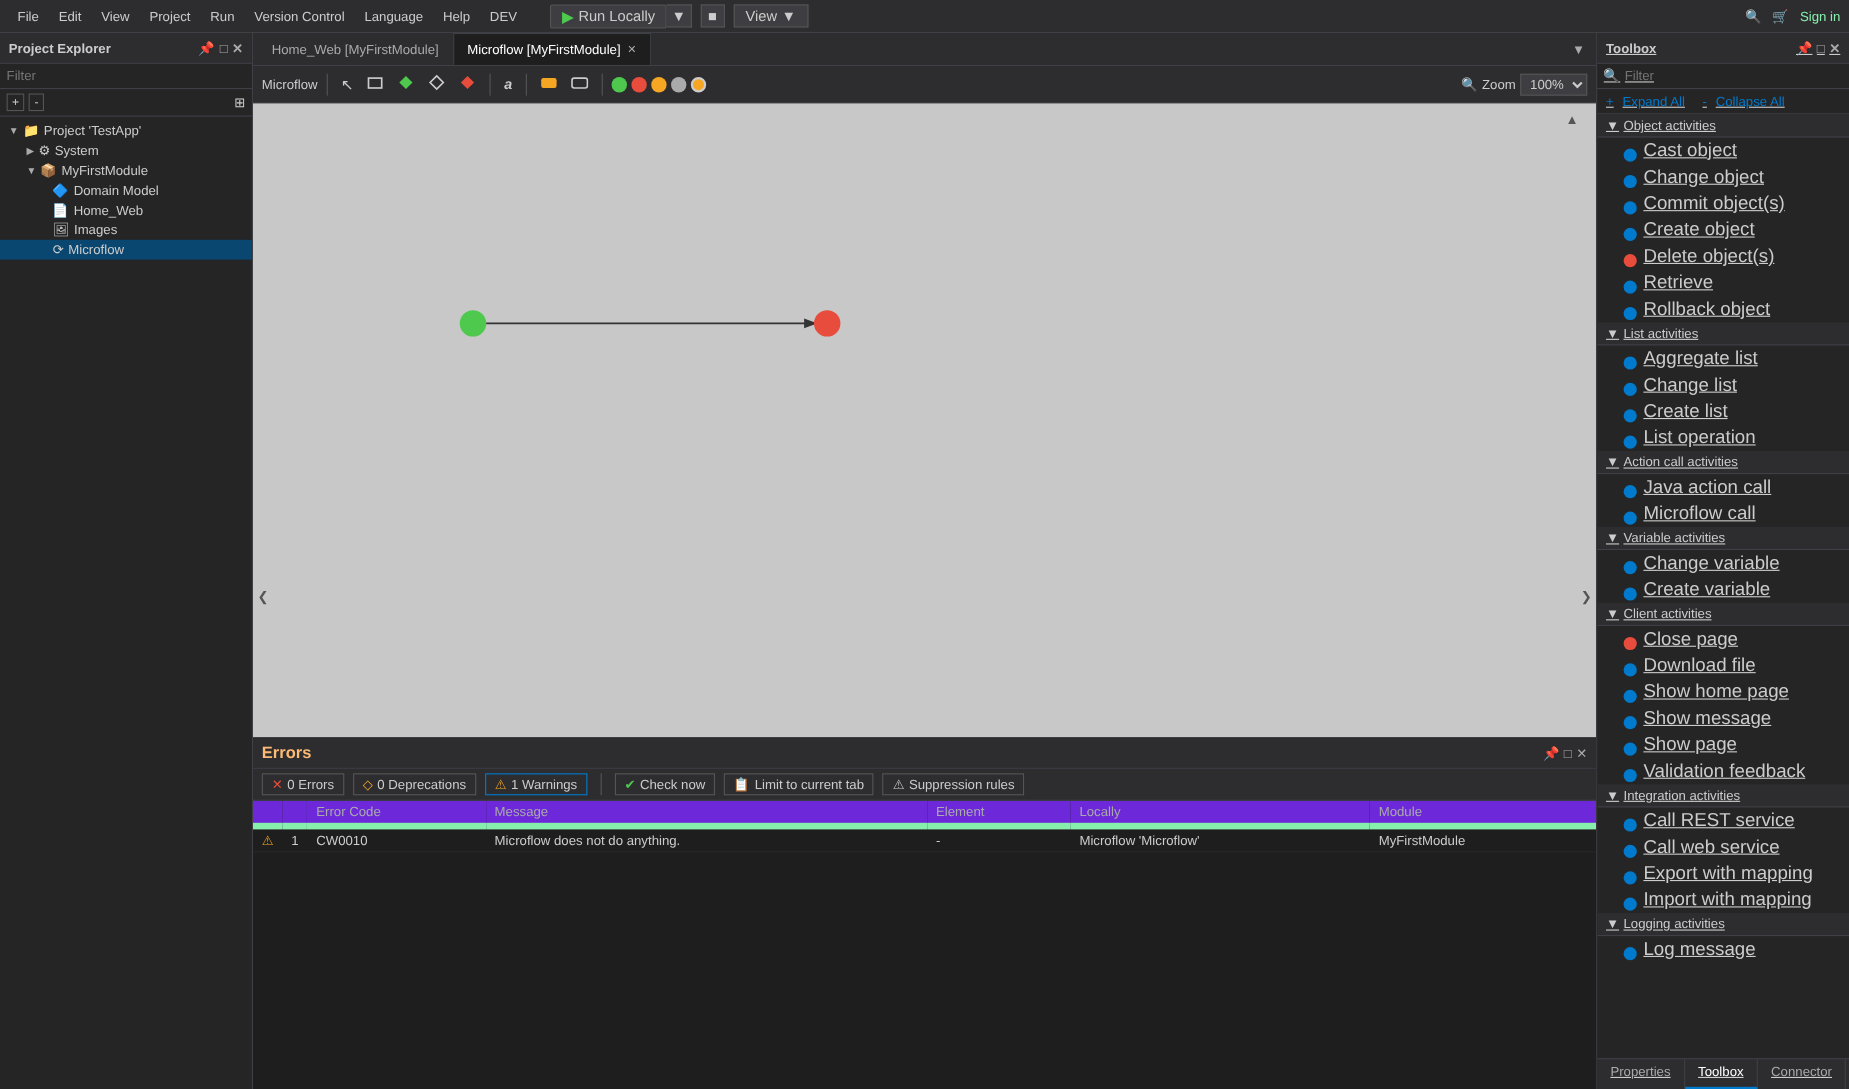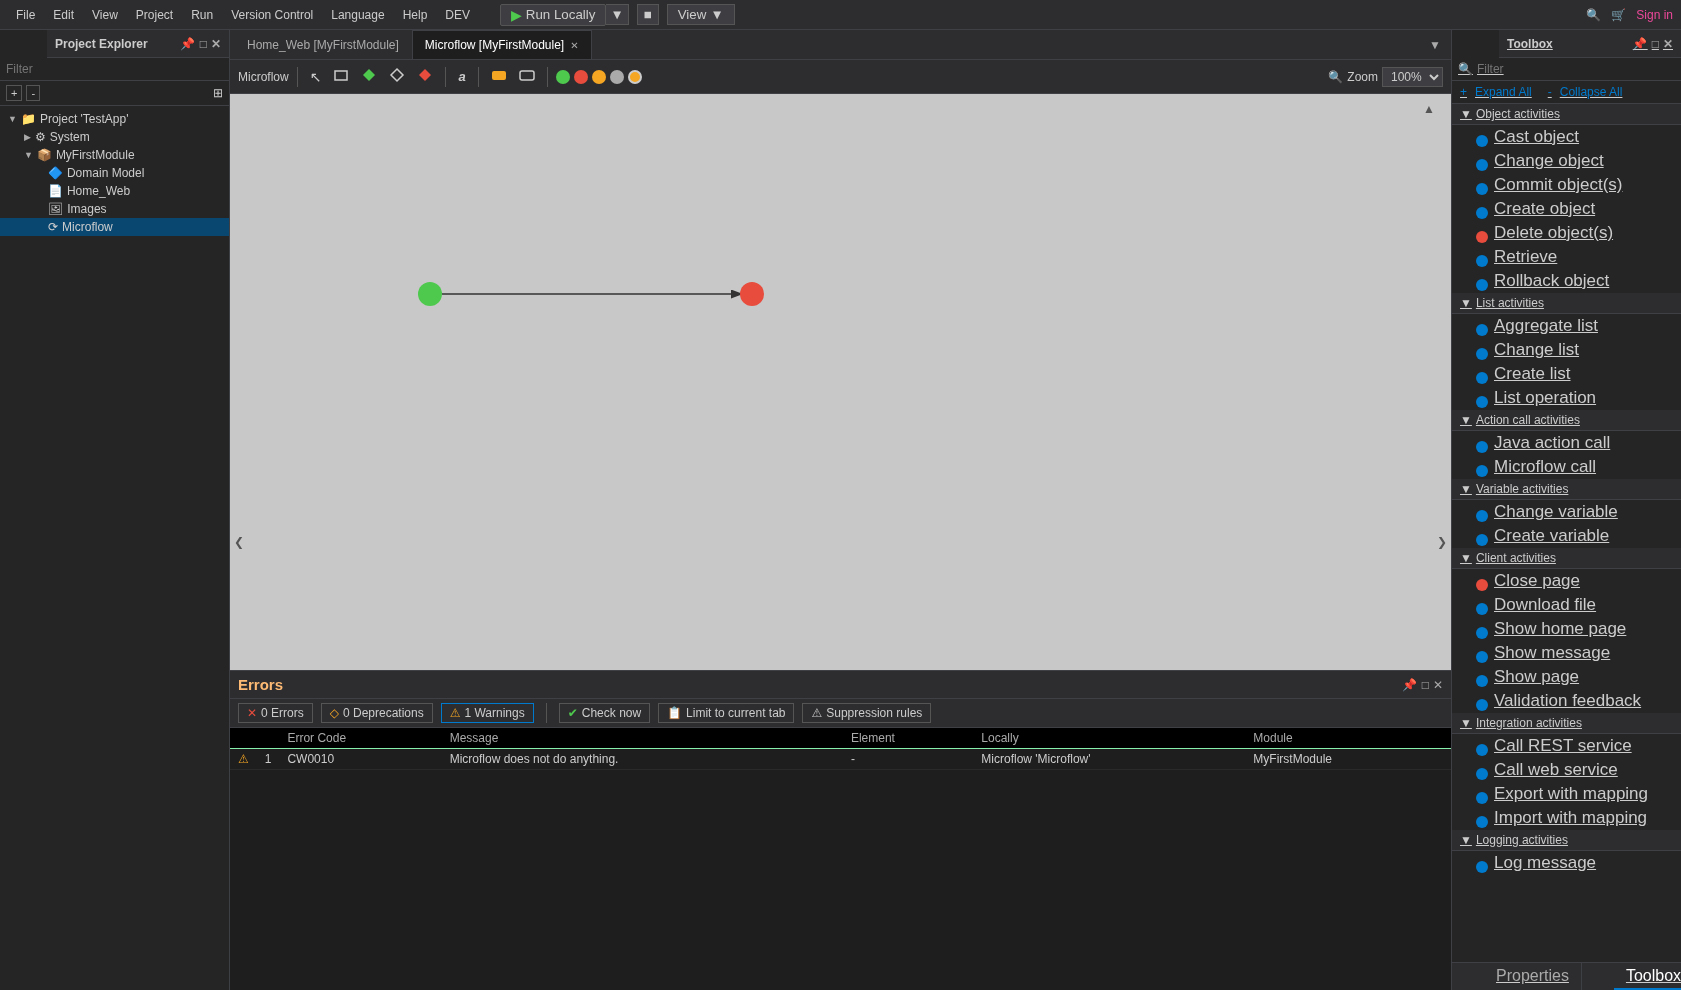--- a/index.html
+++ b/index.html
@@ -12,34 +12,34 @@
     }
     .menu-item { color: #ccc; padding: 4px 8px; cursor: pointer; font-size: 12px; }
     .run-btn {
       display: flex; align-items: center; gap: 4px; background: #3e3e42;
       border: 1px solid #555; padding: 2px 10px; border-radius: 2px; cursor: pointer; color: #ccc;
     }
     .run-btn .play-icon { color: #4ec94e; font-size: 14px; }
     .run-btn-arrow { background: #3e3e42; border: 1px solid #555; border-left: none; padding: 2px 4px; cursor: pointer; color: #ccc; }
     .view-btn { display: flex; align-items: center; gap: 4px; background: #3e3e42; border: 1px solid #555; padding: 2px 10px; cursor: pointer; color: #ccc; }
     .toolbar-right { margin-left: auto; display: flex; align-items: center; gap: 10px; }
-    .sign-in { color: #ec4899; cursor: pointer; }
+    .sign-in { color: #86efac; cursor: pointer; }
 
     
     .main-layout { display: flex; height: calc(990px - 30px); }
 
     
     .project-explorer {
       width: 230px; min-width: 230px; background: #252526; border-right: 1px solid #3f3f46;
       display: flex; flex-direction: column;
     }
     .panel-header {
       display: flex; align-items: center; justify-content: space-between;
       background: #2d2d30; padding: 4px 8px; font-size: 12px; font-weight: bold;
-      color: #ccc; border-bottom: 1px solid #3f3f46; height: 28px; margin-left: 47px;
+      color: #ccc; border-bottom: 1px solid #3f3f46; height: 28px;
     }
     .panel-header-icons { display: flex; gap: 4px; }
     .panel-header-icons span { cursor: pointer; color: #aaa; font-size: 12px; }
     .filter-bar { padding: 4px 6px; border-bottom: 1px solid #3f3f46; }
     .filter-bar input { width: 100%; background: transparent; border: none; color: #aaa; font-size: 12px; outline: none; }
     .tree-toolbar { display: flex; align-items: center; gap: 4px; padding: 4px 6px; border-bottom: 1px solid #3f3f46; }
     .tree-toolbar button { background: none; border: 1px solid #555; color: #ccc; padding: 1px 4px; cursor: pointer; font-size: 11px; }
     .tree-content { flex: 1; overflow-y: auto; padding: 4px 0; }
     .tree-item { display: flex; align-items: center; gap: 4px; padding: 2px 8px; cursor: pointer; color: #ccc; font-size: 12px; }
     .tree-item.selected { background: #094771; }
@@ -103,22 +103,22 @@
       display: flex; align-items: center; gap: 8px; padding: 4px 8px;
       border-bottom: 1px solid #3f3f46; background: #2d2d30;
     }
     .error-filter-btn {
       display: flex; align-items: center; gap: 4px; padding: 2px 8px;
       border: 1px solid #555; background: none; color: #ccc; cursor: pointer; font-size: 12px;
     }
     .error-filter-btn.active { border-color: #007acc; color: #ccc; }
     .error-table { width: 100%; border-collapse: collapse; font-size: 12px; }
     .error-table th {
-      background: #000000; color: #aaa; padding: 3px 8px; text-align: left;
-      border-bottom: 1px solid #86efac; font-weight: normal;
+      background: #6d28d9; color: #aaa; padding: 3px 8px; text-align: left;
+      border-bottom: 6px solid #86efac; font-weight: normal;
     }
     .error-table td { padding: 3px 8px; color: #ccc; border-bottom: 1px solid #2a2a2a; }
     .error-table .warn-icon { color: #f5a623; }
     .error-list { overflow-y: auto; max-height: 200px; }
 
     
     .bottom-tabs {
       position: absolute; bottom: 0; left: 230px; right: 230px;
       display: flex; background: #2d2d30; border-top: 1px solid #3f3f46; height: 28px;
     }
@@ -144,21 +144,21 @@
       display: flex; align-items: flex-end; gap: 6px; padding: 2px 8px 2px 24px;
       color: #ccc; font-size: 17px; cursor: pointer;
     }
     .icon-circle-blue { width: 12px; height: 12px; border-radius: 50%; background: #007acc; display: inline-block; }
     .icon-circle-red { width: 12px; height: 12px; border-radius: 50%; background: #e74c3c; display: inline-block; }
 
     
     .right-bottom-tabs {
       display: flex; background: #2d2d30; border-top: 1px solid #3f3f46; height: 28px;
     }
-    .right-bottom-tab { padding: 4px 12px; cursor: pointer; color: #aaa; font-size: 16px; border-right: 1px solid #3f3f46; margin-left: 32px; }
+    .right-bottom-tab { padding: 4px 12px; cursor: pointer; color: #aaa; font-size: 12px; border-right: 1px solid #3f3f46; }
     .right-bottom-tab.active { color: #fff; border-bottom: 2px solid #007acc; }
 
     
     ::-webkit-scrollbar { width: 8px; height: 8px; }
     ::-webkit-scrollbar-track { background: #1e1e1e; }
     ::-webkit-scrollbar-thumb { background: #555; border-radius: 2px; }
 
     .separator { width: 1px; height: 20px; background: #555; margin: 0 4px; }
   </style>
 </head>

